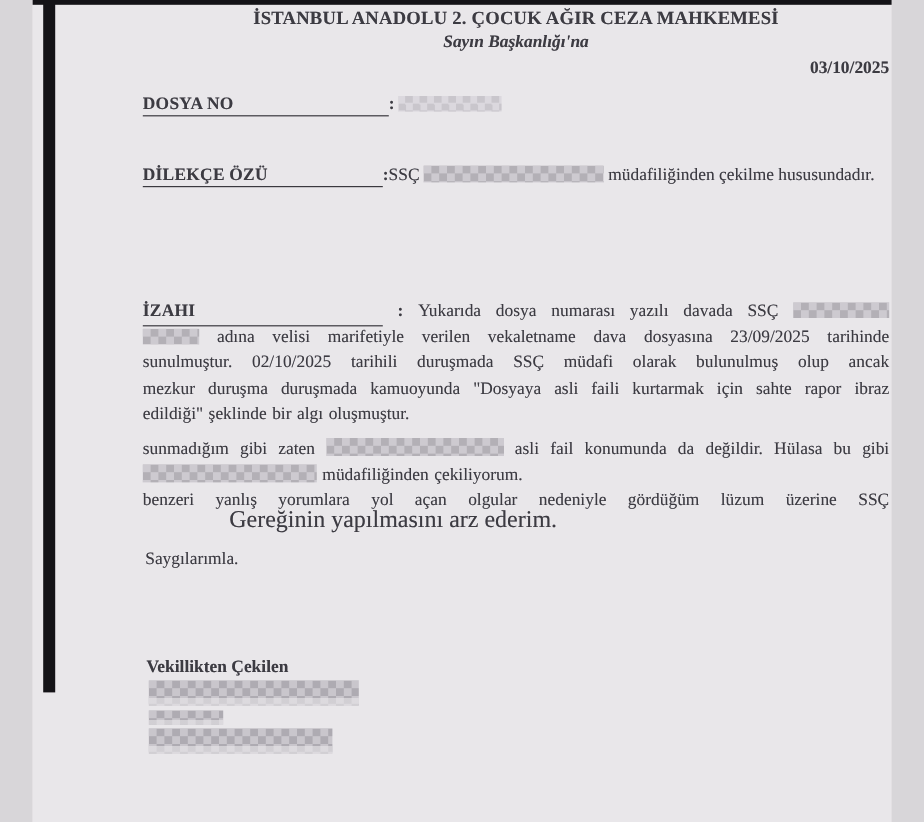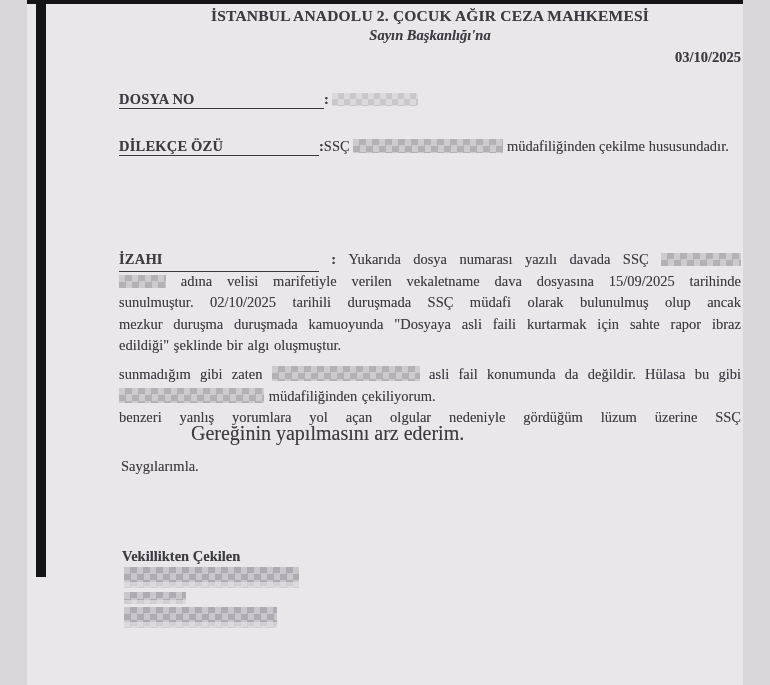--- a/index.html
+++ b/index.html
@@ -62,26 +62,26 @@
 <body>
 
 <div class="page">
   <div class="topbar"></div>
   <div class="leftbar"></div>
 
   <div class="title">İSTANBUL ANADOLU 2. ÇOCUK AĞIR CEZA MAHKEMESİ</div>
   <div class="salutation">Sayın Başkanlığı'na</div>
   <div class="date">03/10/2025</div>
 
-  <div class="row row-dosya"><span class="ulabel" style="width: 205px; margin-top: 12px;">DOSYA NO</span><span class="bseg">: </span><span class="px light" style="width: 86px; height: 13px;"></span></div>
+  <div class="row row-dosya"><span class="ulabel" style="width: 205px;">DOSYA NO</span><span class="bseg">: </span><span class="px light" style="width: 86px; height: 13px;"></span></div>
   <div class="row row-dilekce"><span class="ulabel" style="width: 200px;">DİLEKÇE ÖZÜ</span><span class="bseg">:</span><span>SSÇ </span><span class="px" style="width: 150px; height: 14px;"></span><span> müdafiliğinden çekilme hususundadır.</span></div>
 
   <div class="para para-izahi">
     <div class="jline"><span class="ulabel" style="width: 200px;">İZAHI</span><span class="bseg"> : </span><span>Yukarıda dosya numarası yazılı davada SSÇ </span><span class="px" style="width: 80px; height: 13px;"></span></div>
-    <div class="jline"><span class="px" style="width: 47px; height: 13px;"></span><span> adına velisi marifetiyle verilen vekaletname dava dosyasına 15/09/2025 tarihinde</span></div>
+    <div class="jline"><span class="px" style="width: 47px; height: 13px;"></span><span> adına velisi marifetiyle verilen vekaletname dava dosyasına 23/09/2025 tarihinde</span></div>
     <div class="jline"><span>sunulmuştur. 02/10/2025 tarihili duruşmada SSÇ müdafi olarak bulunulmuş olup ancak</span></div>
     <div class="jline"><span>mezkur duruşma duruşmada kamuoyunda "Dosyaya asli faili kurtarmak için sahte rapor ibraz</span></div>
     <div class="jline last"><span>edildiği" şeklinde bir algı oluşmuştur.</span></div>
   </div>
 
   <div class="para para-2">
     <div class="jline"><span>sunmadığım gibi zaten </span><span class="px" style="width: 148px; height: 15px;"></span><span> asli fail konumunda da değildir. Hülasa bu gibi</span></div>
     <div class="jline last"><span class="px" style="width: 145px; height: 15px;"></span><span> müdafiliğinden çekiliyorum.</span></div>
     <div class="jline"><span>benzeri yanlış yorumlara yol açan olgular nedeniyle gördüğüm lüzum üzerine SSÇ</span></div>
   </div>

